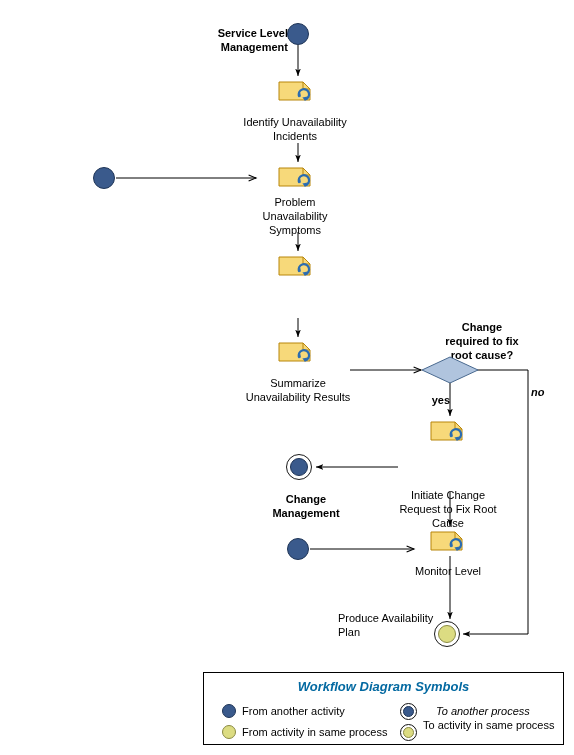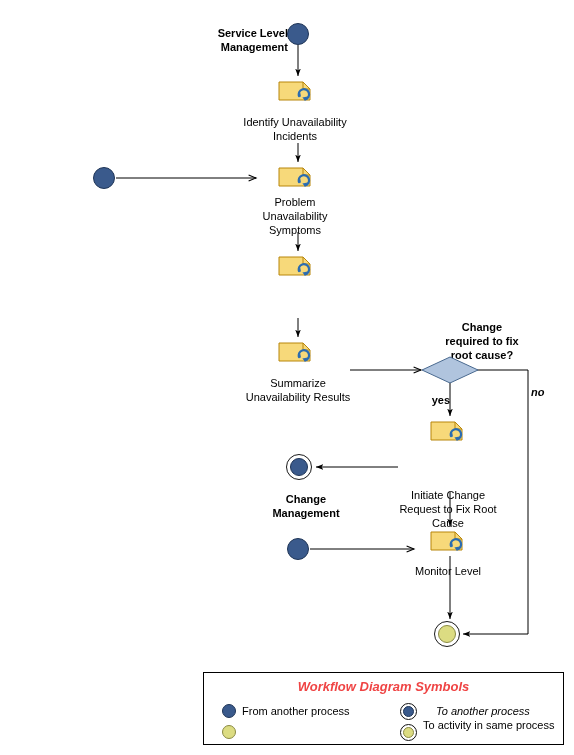--- a/index.html
+++ b/index.html
@@ -64,21 +64,21 @@
     background: #ffffff;
   }
   .legend-title {
     position: absolute;
     width: 100%;
     text-align: center;
     font-family: "Liberation Sans", sans-serif;
     font-size: 13px;
     font-weight: bold;
     font-style: italic;
-    color: #ef4444;
+    color: #0369a1;
   }
   .legend-item {
     position: absolute;
     font-family: "Liberation Sans", sans-serif;
     font-size: 11px;
     color: #000000;
     white-space: nowrap;
   }
   .legend-swatch {
     position: absolute;
@@ -242,32 +242,35 @@
       <path d="M25,2 L25,9 L32,9" fill="none" stroke="#b8860b" stroke-width="1"></path>
       <g transform="translate(21,11)">
         <path d="M0,5.2 A5.2,5.2 0 1 1 6.2,8.4" fill="none" stroke="#2b6cb0" stroke-width="2.2" stroke-linecap="round"></path>
         <path d="M8.6,5.4 L6.0,9.4 L3.4,6.6 Z" fill="#2b6cb0"></path>
         <path d="M1.2,1.6 L-1.4,4.6 L2.0,5.8 Z" fill="#2b6cb0"></path>
       </g>
     </svg>
   </div>
   <div class="lbl" style="left:396px; top:564px; width:104px;">Monitor Level</div>
 
+  <div class="lbl left" style="left:338px; top:611px; width:100px;">Produce Availability
+Plan</div>
 
   <div class="legend-box" style="left:203px; top:672px; width:361px; height:73px;">
 
     <div class="legend-title" style="left:0; top:6px;">Workflow Diagram Symbols</div>
 
     <div class="legend-swatch" style="left:18px; top:31px; width:14px; height:14px; background:#3a5a8c; border:1.1px solid #1f3557;"></div>
-    <div class="legend-item" style="left:38px; top:32px;">From another process</div>
+    <div class="legend-item" style="left:38px; top:32px;">From another activity</div>
 
     <div class="legend-ring" style="left:196px; top:30px; width:17px; height:17px;"></div>
     <div class="legend-swatch" style="left:199px; top:33px; width:11px; height:11px; background:#3a5a8c; border:1px solid #1f3557;"></div>
     <div class="legend-item" style="left:232px; top:32px;font-style:italic;">To another process</div>
 
     <div class="legend-swatch" style="left:18px; top:52px; width:14px; height:14px; background:#dcdc82; border:1.1px solid #8a8a44;"></div>
+    <div class="legend-item" style="left:38px; top:53px;">From activity in same process</div>
 
     <div class="legend-ring" style="left:196px; top:51px; width:17px; height:17px;"></div>
     <div class="legend-swatch" style="left:199px; top:54px; width:11px; height:11px; background:#dcdc82; border:1px solid #8a8a44;"></div>
     <div class="legend-item" style="left:219px; top:46px;text-align:right;">To activity in same process</div>
   </div>
 
 </div>
 
 </body></html>

